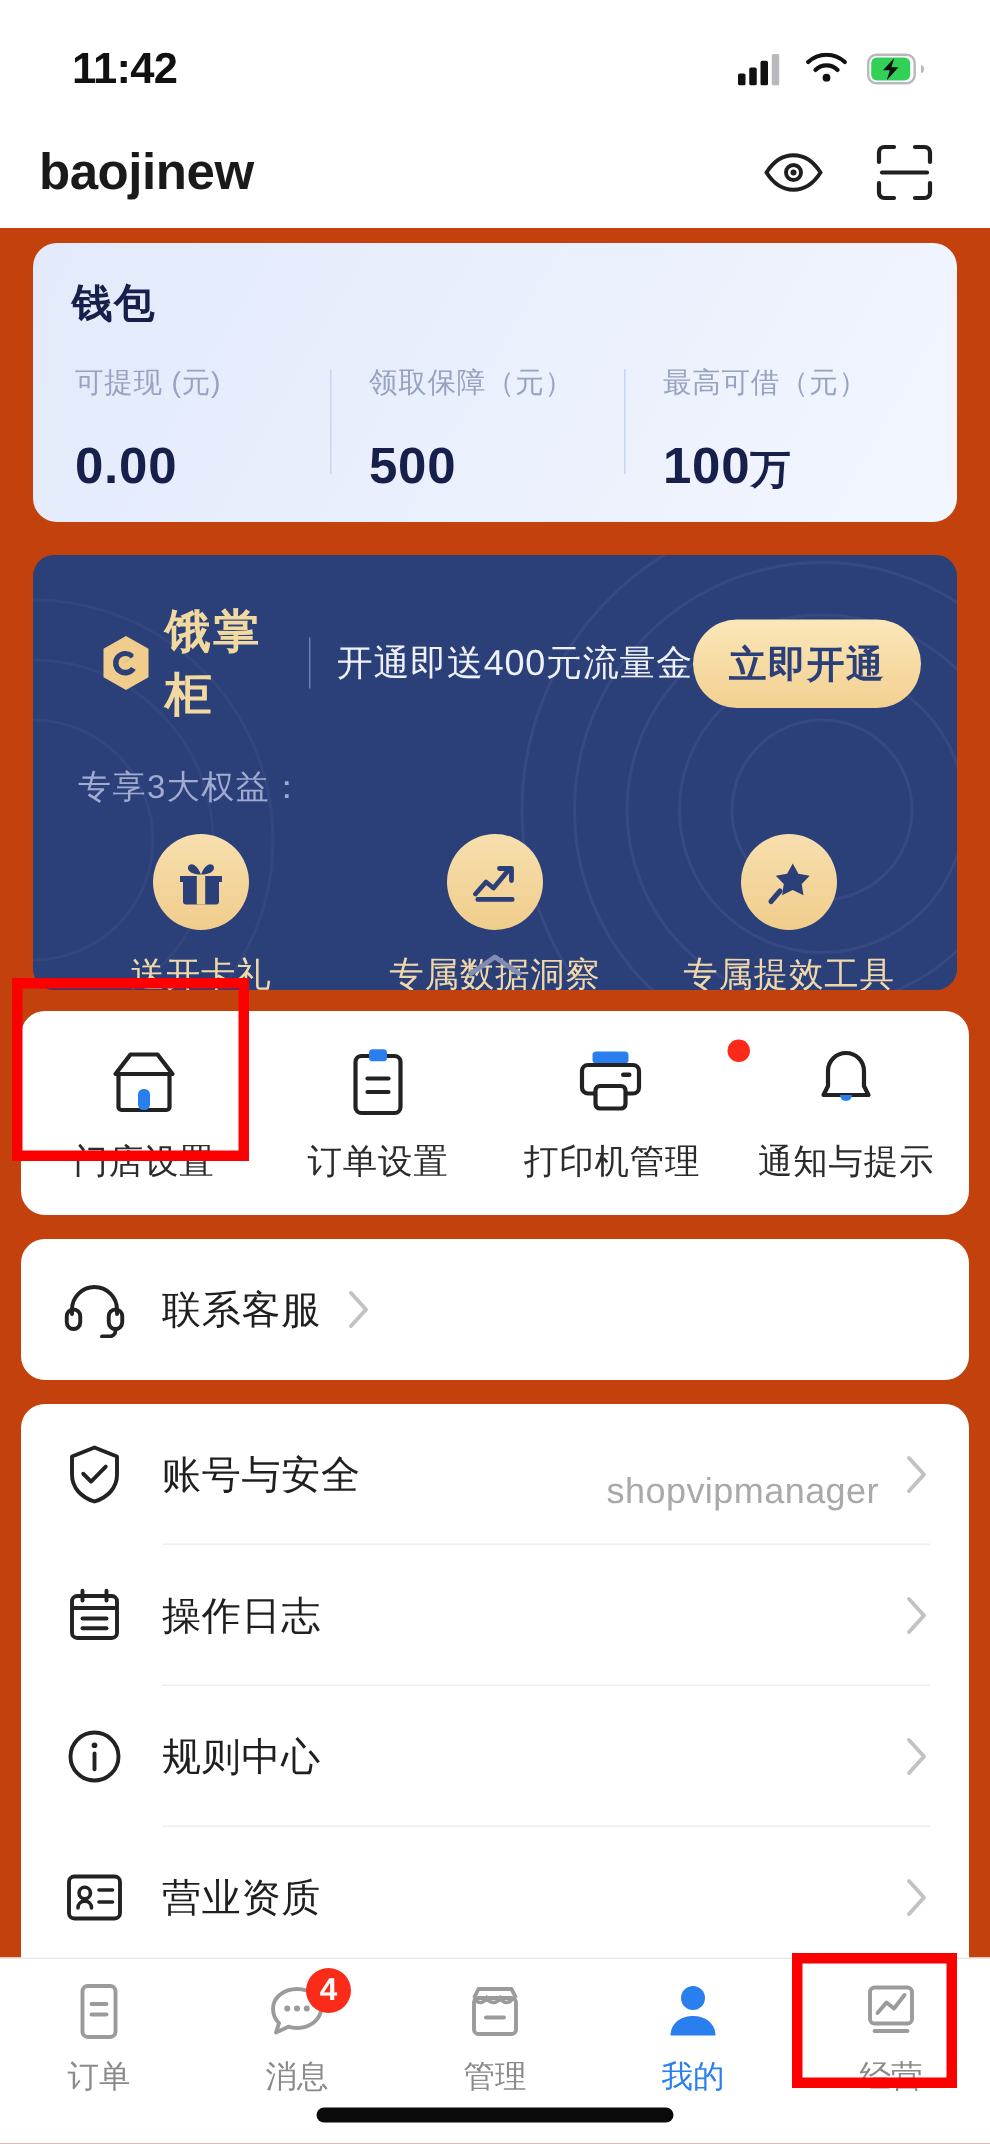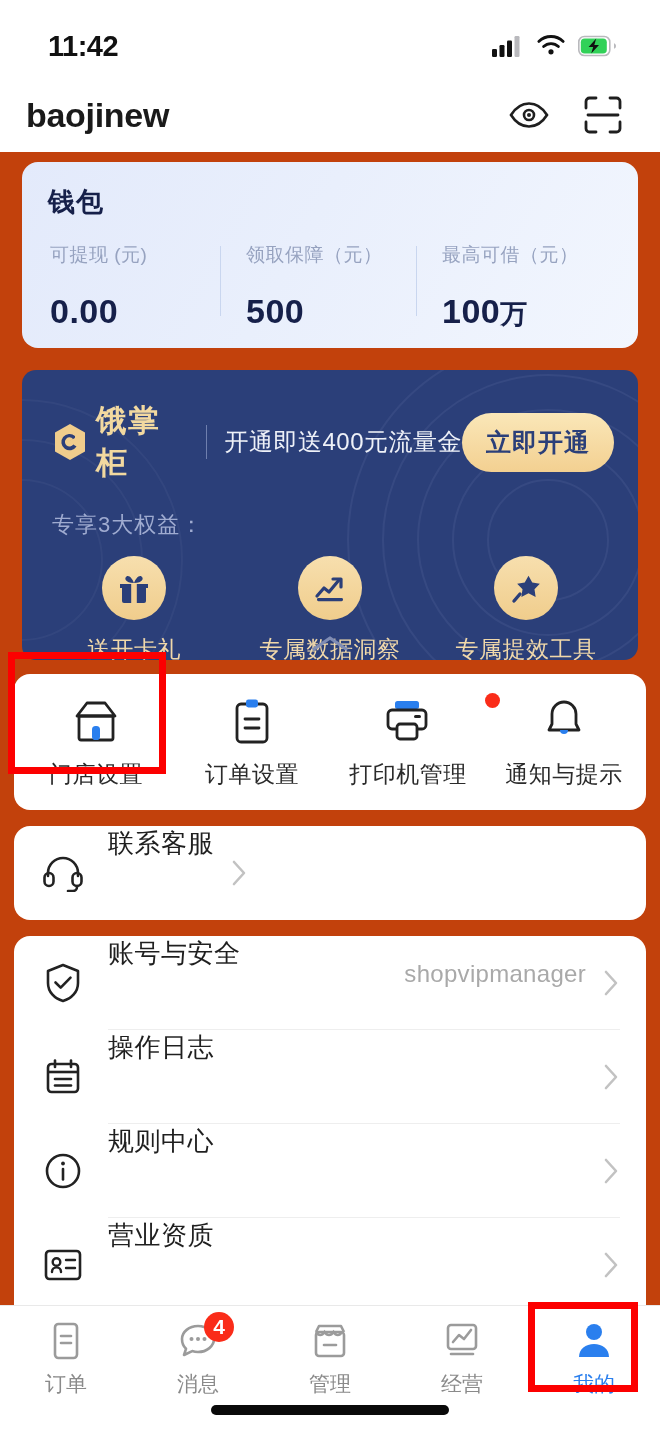--- a/index.html
+++ b/index.html
@@ -89,21 +89,21 @@
     position: absolute; right: -120px; top: -40px;
     width: 420px; height: 420px; opacity: 0.5;
   }
   .banner-arcs-l {
     position: absolute; left: -180px; top: 10px;
     width: 360px; height: 360px; opacity: 0.35;
   }
   .banner-top {
     position: relative;
     display: flex; align-items: center;
-    padding: 30px 24px 0 28px;
+    padding: 30px 24px 0 42px;
   }
   .logo-mark {
     width: 40px; height: 40px; flex: 0 0 40px;
     position: relative; margin-right: 6px;
   }
   .logo-text {
     font-size: 31px; font-weight: bold;
     color: #f2d9a0; letter-spacing: 1px;
     font-family: "DejaVu Sans", sans-serif;
   }
@@ -180,21 +180,21 @@
   }
 
   
   .card {
     margin: 16px 14px 0 14px;
     background: #ffffff;
     border-radius: 16px;
     overflow: hidden;
   }
   .row {
-    display: flex; 
+    display: flex; align-items: center;
     height: 94px;
     padding: 0 26px 0 26px;
     cursor: pointer;
     position: relative;
   }
   .row-icon {
     width: 46px; flex: 0 0 46px;
     display: flex; align-items: center; justify-content: center;
   }
   .row-label {
@@ -584,40 +584,40 @@
         <svg width="42" height="40" viewBox="0 0 42 40">
           <rect x="7" y="11" width="28" height="24" rx="3" fill="none" stroke="#9b9b9b" stroke-width="2.6"></rect>
           <path d="M7 11l3-6h22l3 6" fill="none" stroke="#9b9b9b" stroke-width="2.6" stroke-linejoin="round"></path>
           <path d="M7 11c2.5 4 6 4 8.5 0 2.5 4 6.5 4 9 0 2.5 4 6 4 8.5 0" fill="none" stroke="#9b9b9b" stroke-width="2.4"></path>
           <line x1="15" y1="24" x2="27" y2="24" stroke="#9b9b9b" stroke-width="2.6" stroke-linecap="round"></line>
         </svg>
       </div>
       <div class="tab-label">管理</div>
     </div>
 
+    <div class="tab active">
+      <div class="tab-icon">
+        <svg width="38" height="40" viewBox="0 0 38 40">
+          <circle cx="19" cy="11" r="8" fill="#2a7fee"></circle>
+          <path d="M4 36c0-8 6.7-13 15-13s15 5 15 13z" fill="#2a7fee"></path>
+        </svg>
+      </div>
+      <div class="tab-label">我的</div>
+    </div>
+
     <div class="tab">
       <div class="tab-icon">
         <svg width="40" height="40" viewBox="0 0 40 40">
           <rect x="6" y="4" width="28" height="24" rx="3" fill="none" stroke="#9b9b9b" stroke-width="2.6"></rect>
           <path d="M11 21l6-7 5 4 7-9" fill="none" stroke="#9b9b9b" stroke-width="2.6" stroke-linecap="round" stroke-linejoin="round"></path>
           <line x1="9" y1="33" x2="31" y2="33" stroke="#9b9b9b" stroke-width="2.6" stroke-linecap="round"></line>
         </svg>
       </div>
       <div class="tab-label">经营</div>
     </div>
 
-    <div class="tab active">
-      <div class="tab-icon">
-        <svg width="38" height="40" viewBox="0 0 38 40">
-          <circle cx="19" cy="11" r="8" fill="#2a7fee"></circle>
-          <path d="M4 36c0-8 6.7-13 15-13s15 5 15 13z" fill="#2a7fee"></path>
-        </svg>
-      </div>
-      <div class="tab-label">我的</div>
-    </div>
-
     <div class="home-indicator"></div>
   </div>
 
   <div class="anno" id="anno-store"></div>
   <div class="anno" id="anno-mine"></div>
 
 </div>
 
 </body></html>

